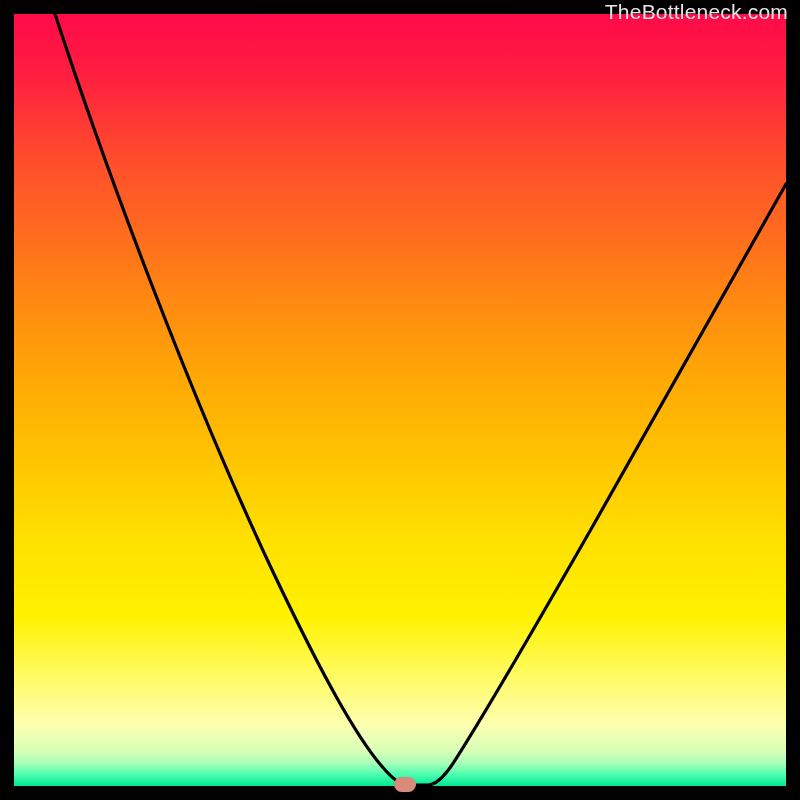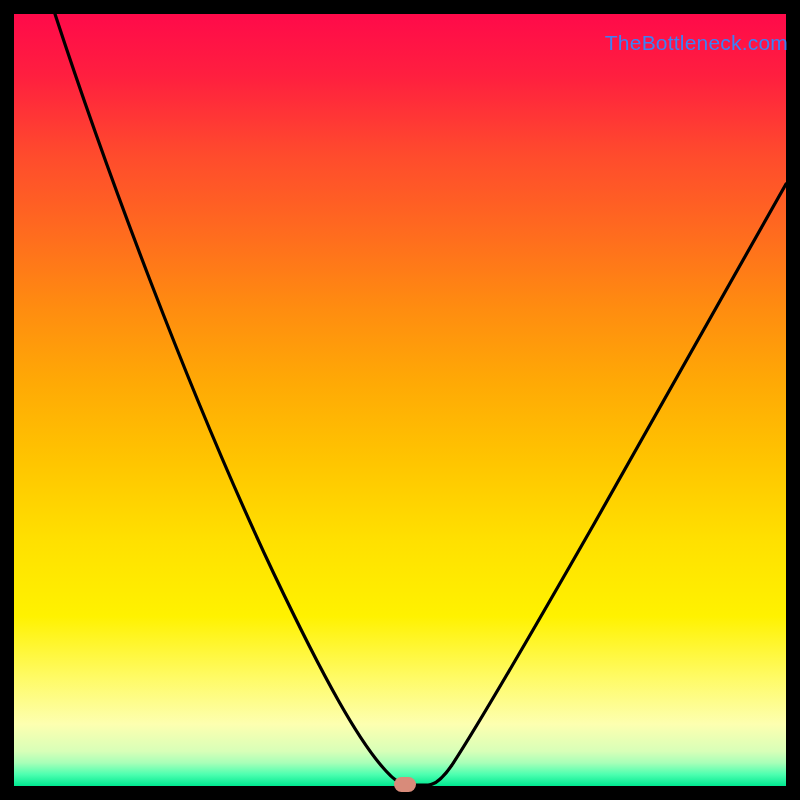--- a/index.html
+++ b/index.html
@@ -47,25 +47,24 @@
     position: absolute;
     width: 22px;
     height: 15px;
     background: #d88b7a;
     border-radius: 8px;
   }
   .watermark {
     position: absolute;
     top: 0;
     right: 12px;
-    color: #3b82f6;
+    color: #e5e5e5;
     font-size: 21px;
     font-weight: 500;
     letter-spacing: 0.2px;
-    margin-top: 31px;
   }
 </style>
 </head>
 <body>
 
 <div class="gradient-area"></div>
 
 <svg class="curve" viewBox="0 0 772 772" preserveAspectRatio="none">
   <path fill="none" stroke="#000" stroke-width="3.2" stroke-linecap="round" d="M 41 0 C 90 150, 175 380, 260 560 C 310 665, 345 728, 372 757 C 380 766, 387 771, 394 771 L 414 771 C 421 771, 429 764, 438 751 C 470 702, 520 615, 580 510 C 650 388, 715 270, 772 170"></path>
 </svg>

